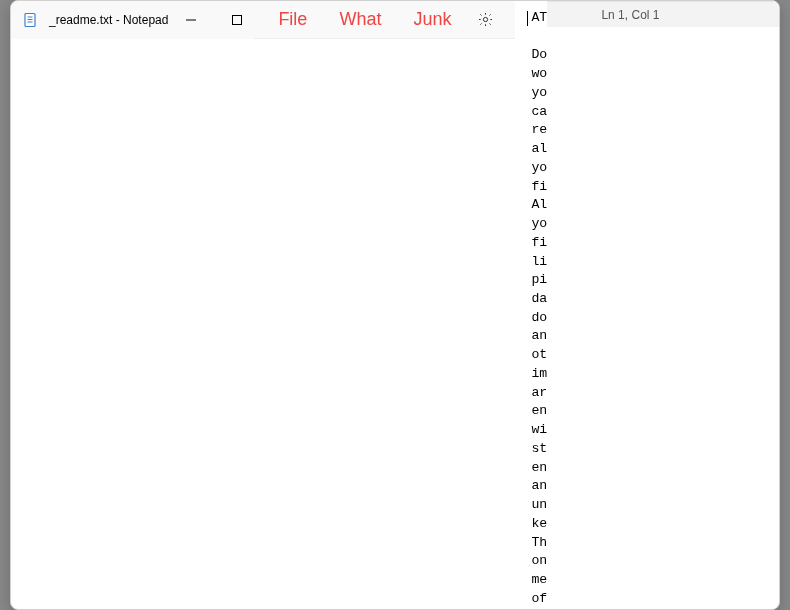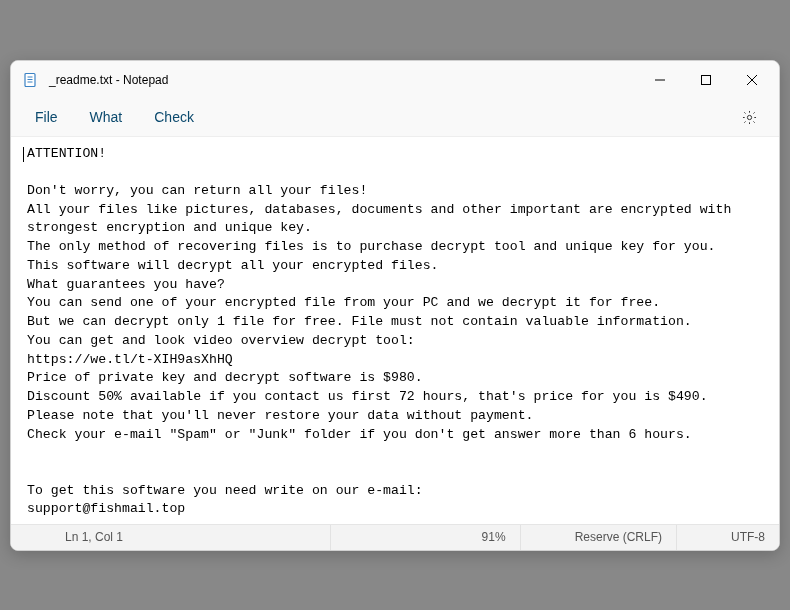--- a/index.html
+++ b/index.html
@@ -8,26 +8,26 @@
       font-family: "Segoe UI", Arial, sans-serif;
       display: flex;
       align-items: center;
       justify-content: center;
       width: 790px;
       height: 610px;
       overflow: hidden;
     }
     .window {
       width: 770px;
-      height: 491px;
+      height: 610px;
       background: #ffffff;
       border: 1px solid #d0d0d0;
       border-radius: 8px;
       display: flex;
-      flex-direction: column;
+      flex-direction: row;
       box-shadow: 0 4px 16px rgba(0,0,0,0.2);
       position: relative;
       overflow: hidden;
     }
     .titlebar {
       height: 38px;
       display: flex;
       align-items: center;
       padding: 0 4px 0 12px;
       background: #f9f9f9;
@@ -51,22 +51,22 @@
       height: 38px;
       display: flex;
       align-items: center;
       padding: 0 8px;
       gap: 0;
       background: #f9f9f9;
       border-bottom: 1px solid #eee;
     }
     .menu-item {
       padding: 6px 16px;
-      font-size: 14px;
-      color: #0c4a6e;
+      font-size: 18px;
+      color: #ef4444;
       border-radius: 4px;
     }
     .menu-spacer { flex: 1; }
     .settings-icon {
       width: 36px; height: 36px;
       display: flex; align-items: center; justify-content: center;
       margin-right: 4px;
     }
     .settings-icon svg { width: 17px; height: 17px; stroke: #333; fill: none; stroke-width: 1.4; }
     .content {
@@ -153,21 +153,21 @@
             <line x1="0" y1="0" x2="10" y2="10"></line>
             <line x1="10" y1="0" x2="0" y2="10"></line>
           </svg>
       </div>
     </div>
   </div>
 
   <div class="menubar">
     <div class="menu-item">File</div>
     <div class="menu-item">What</div>
-    <div class="menu-item">Check</div>
+    <div class="menu-item">Junk</div>
     <div class="menu-spacer"></div>
     <div class="settings-icon">
       <svg viewBox="0 0 24 24">
         <circle cx="12" cy="12" r="3"></circle>
         <path d="M12 2.8v2.4M12 18.8v2.4M4.7 4.7l1.7 1.7M17.6 17.6l1.7 1.7M2.8 12h2.4M18.8 12h2.4M4.7 19.3l1.7-1.7M17.6 6.4l1.7-1.7"></path>
       </svg>
     </div>
   </div>
 
   <div class="content"><span class="cursor"></span><span>ATTENTION!

